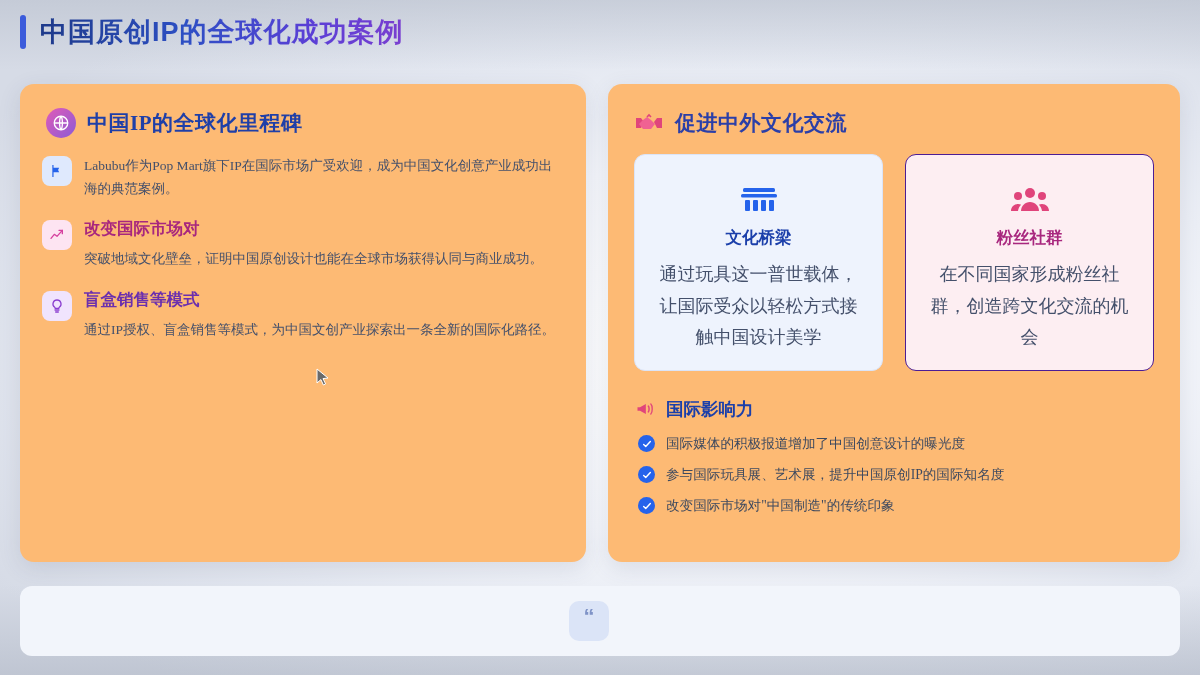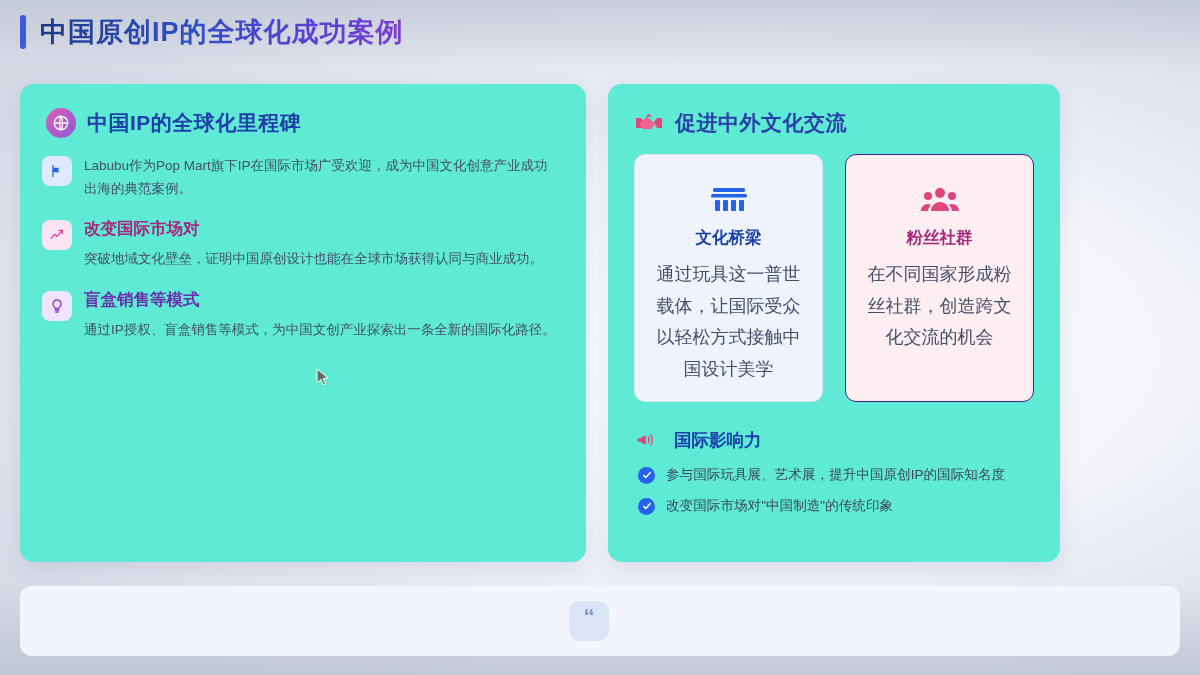--- a/index.html
+++ b/index.html
@@ -35,26 +35,27 @@
   .header-title {
     font-size: 27px; font-weight: bold; letter-spacing: 1px;
     background: linear-gradient(90deg, #1e3a8a 0%, #2d4fc4 40%, #5b3fd6 75%, #7a3fd0 100%);
     -webkit-background-clip: text; background-clip: text; color: transparent;
     white-space: nowrap;
   }
 
   
   .card {
     position: absolute;
-    background: #5eead4;
+    background: #fdba74;
     border-radius: 14px;
     box-shadow: 0 6px 22px rgba(60,70,100,0.13);
+    font-family: Liberation Serif, serif;
   }
   #left-card  { left: 20px;  top: 84px; width: 566px; height: 478px; }
-  #right-card { left: 608px; top: 84px; width: 452px; height: 478px; }
+  #right-card { left: 608px; top: 84px; width: 572px; height: 478px; }
 
   .card-head { display: flex; align-items: center; padding: 24px 0 0 26px; }
   .card-head .title {
     font-size: 21px; font-weight: bold; color: #1f3fa8; letter-spacing: .5px;
   }
   .card-head.purple .title { color: #2b3fa8; }
 
   .ico {
     width: 30px; height: 30px; margin-right: 11px;
     display: flex; align-items: center; justify-content: center;
@@ -90,21 +91,21 @@
   .mini.pink { background: #fdeef2; border: 1px solid #4c1d95; }
   .mini-ico { height: 40px; display:flex; align-items:center; justify-content:center; margin-bottom: 8px; }
   .mini-title { font-size: 16.5px; font-weight: bold; margin-bottom: 10px; }
   .mini.blue .mini-title { color: #1b3faa; }
   .mini.pink .mini-title { color: #a8277e; }
   .mini-desc { font-size: 18px; line-height: 1.75; color: #44506b; }
 
   
   .infl { padding: 26px 26px 0 26px; }
   .infl-head { display: flex; align-items: center; margin-bottom: 14px; }
-  .infl-head .t { font-size: 17.5px; font-weight: bold; color: #1b3faa; margin-left: 8px; }
+  .infl-head .t { font-size: 17.5px; font-weight: bold; color: #1b3faa; }
   .infl-head .megaphone { margin-right: 10px; display:flex; }
   .bullets { padding-left: 4px; }
   .bullet { display: flex; align-items: center; margin-bottom: 13px; }
   .check {
     width: 17px; height: 17px; border-radius: 50%; background: #2563eb;
     flex: 0 0 17px; margin-right: 11px; display:flex; align-items:center; justify-content:center;
   }
   .bullet-text { font-size: 13.6px; color: #3d495f; }
 
   
@@ -247,20 +248,28 @@
         <span class="t">国际影响力</span>
       </div>
 
       <div class="bullets">
         <div class="bullet">
           <span class="check">
             <svg width="10" height="10" viewBox="0 0 24 24" fill="none" stroke="#ffffff" stroke-width="3.4" stroke-linecap="round" stroke-linejoin="round">
                 <polyline points="4,13 9,18 20,6"></polyline>
               </svg>
           </span>
+          <span class="bullet-text">国际媒体的积极报道增加了中国创意设计的曝光度</span>
+        </div>
+        <div class="bullet">
+          <span class="check">
+            <svg width="10" height="10" viewBox="0 0 24 24" fill="none" stroke="#ffffff" stroke-width="3.4" stroke-linecap="round" stroke-linejoin="round">
+                <polyline points="4,13 9,18 20,6"></polyline>
+              </svg>
+          </span>
           <span class="bullet-text">参与国际玩具展、艺术展，提升中国原创IP的国际知名度</span>
         </div>
         <div class="bullet">
           <span class="check">
             <svg width="10" height="10" viewBox="0 0 24 24" fill="none" stroke="#ffffff" stroke-width="3.4" stroke-linecap="round" stroke-linejoin="round">
                 <polyline points="4,13 9,18 20,6"></polyline>
               </svg>
           </span>
           <span class="bullet-text">改变国际市场对"中国制造"的传统印象</span>
         </div>

